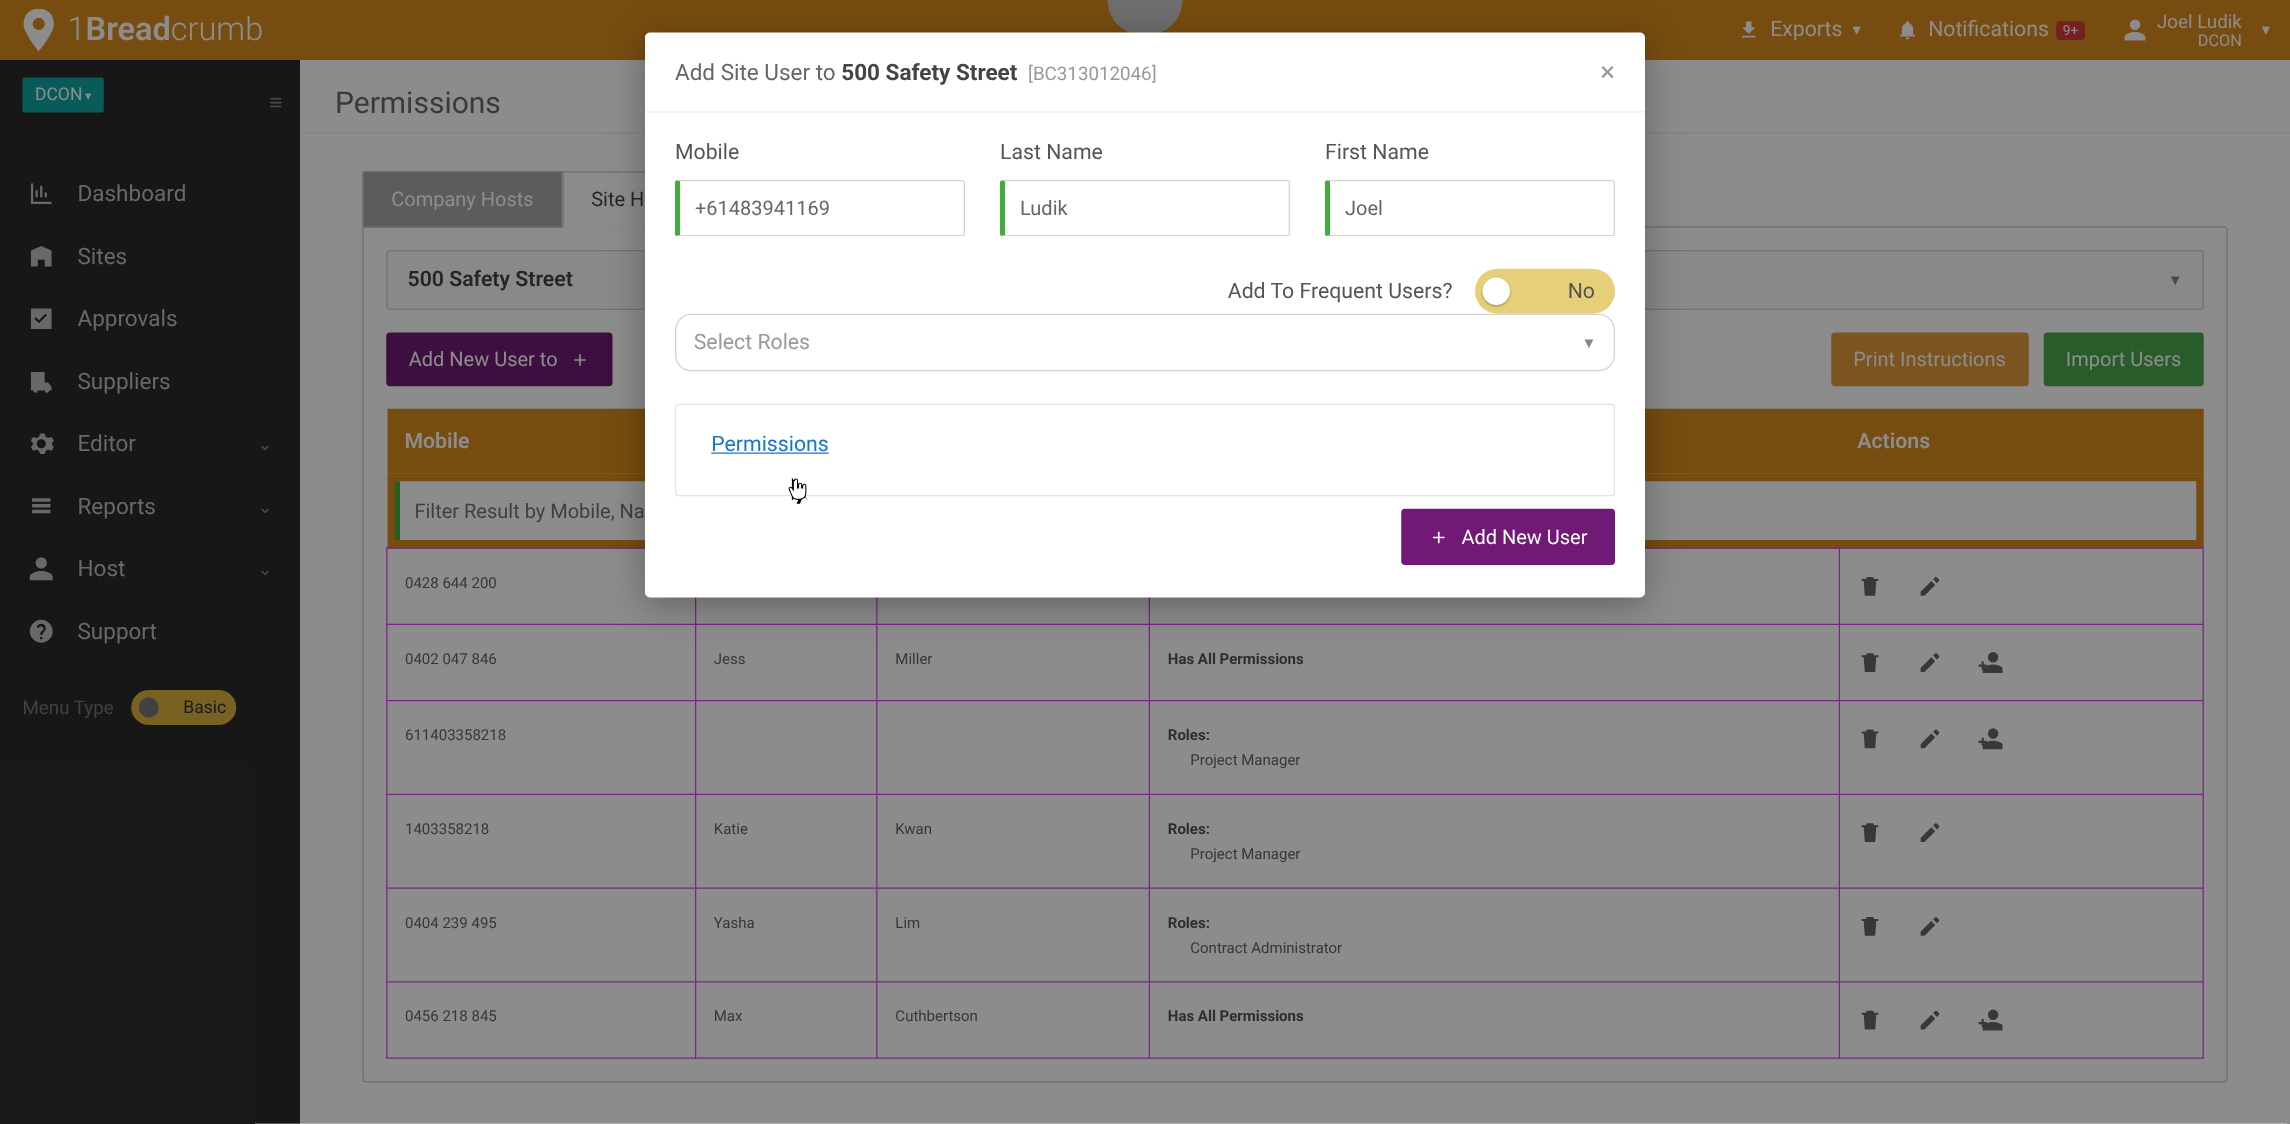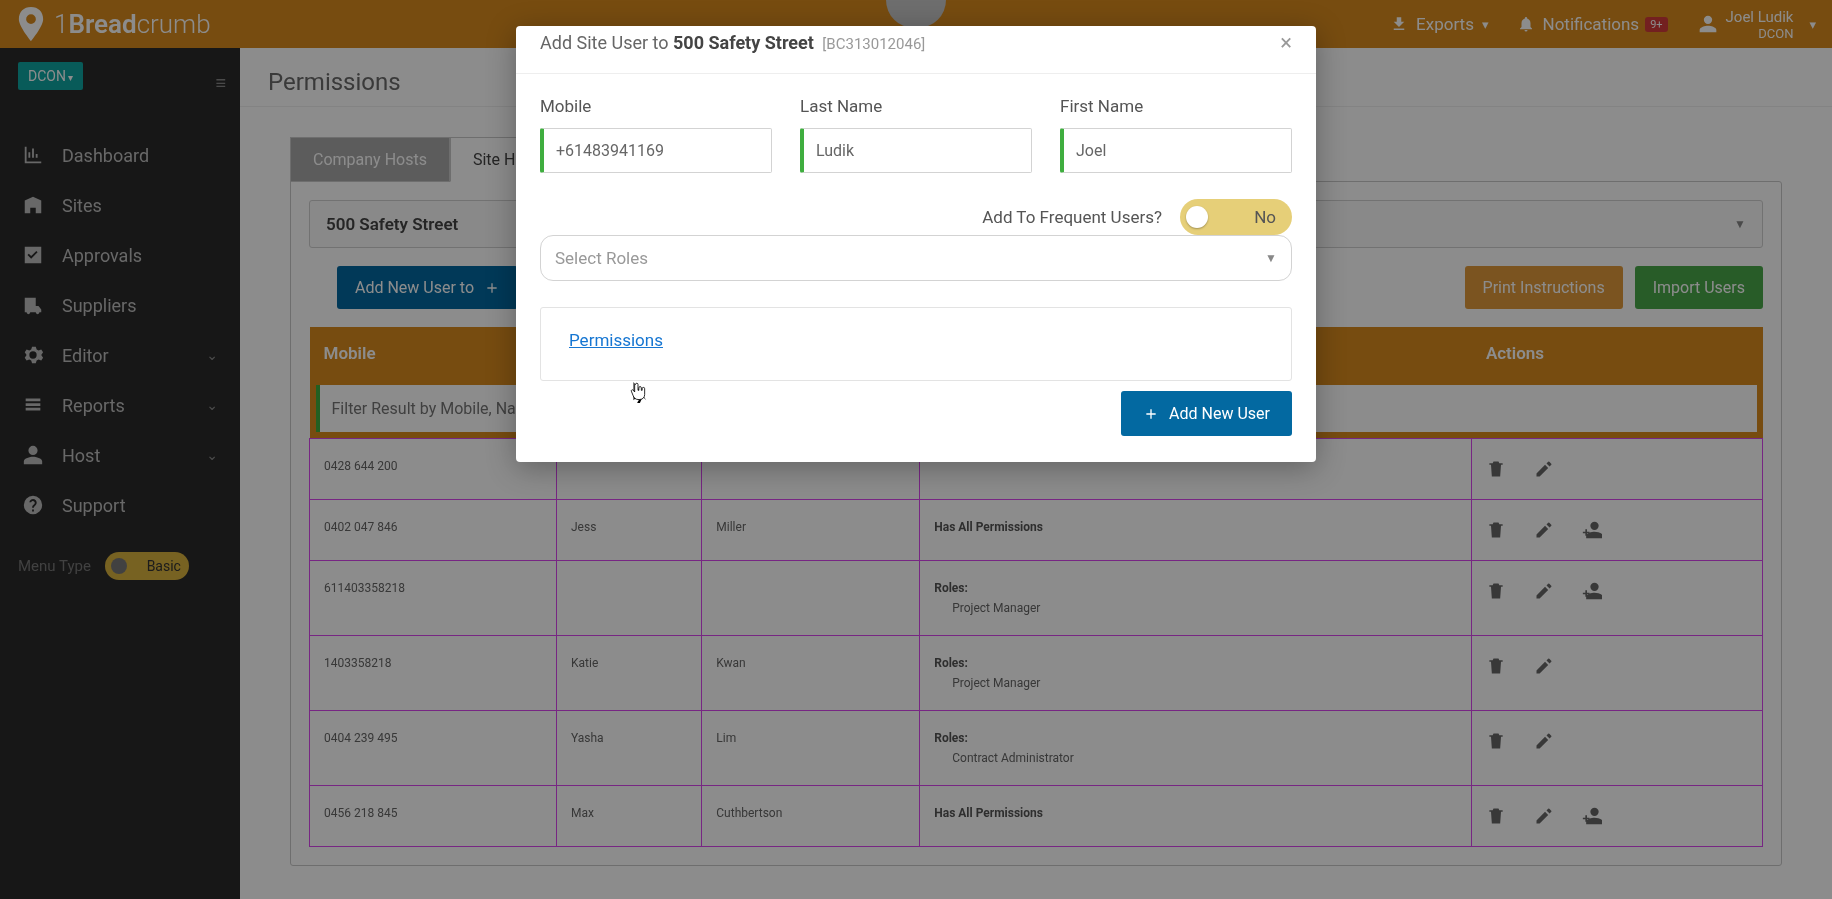--- a/index.html
+++ b/index.html
@@ -38,40 +38,40 @@
   .content { padding:30px 50px; }
   .tabs { display:flex; }
   .tab { padding:12px 22px; font-size:16px; border:1px solid #c9c9c9; background:#a8a8a8; color:#fff; cursor:pointer; }
   .tab.active { background:#fff; color:#444; border-bottom-color:#fff; }
   .panel { border:1px solid #c9c9c9; margin-top:-1px; padding:18px; border-radius:0 3px 3px 3px; }
   .site-select { background:#fafafa; border:1px solid #d0d0d0; border-radius:3px; padding:13px 16px; font-size:17px; color:#444; font-weight:600; display:flex; align-items:center; cursor:pointer; }
   .site-select .chev { margin-left:auto; color:#888; font-size:12px;}
   .toolbar-row { display:flex; align-items:center; margin-top:18px; }
   .btn { border:none; border-radius:3px; padding:12px 18px; font-size:16px; color:#fff; cursor:pointer; display:inline-flex; align-items:center; }
   .btn svg { margin-left:10px; }
-  .btn-blue { background:#0369a1;margin-left:28px; }
+  .btn-blue { background:#701a75; }
   .btn-orange { background:#e09a3b; }
   .btn-green { background:#4aa84a; }
   .toolbar-row .spacer { flex:1; }
   .toolbar-row .btn + .btn { margin-left:12px; }
 
   table.data { width:100%; border-collapse:collapse; margin-top:18px; }
   table.data thead th { background:#d98b1e; color:#fff; text-align:left; padding:16px 14px; font-size:17px; font-weight:600; }
   .filter-row td { padding:6px; background:#d98b1e; }
   .filter-input { width:100%; border:none; border-left:4px solid #3fae3f; padding:14px 12px; font-size:16px; color:#888; background:#fff; }
   table.data tbody tr td { padding:20px 14px; border:1px solid #d946ef; font-size:12px; color:#666; vertical-align:top; }
   .perm-strong { font-weight:700; color:#555; }
   .perm-sub { margin-left:18px; margin-top:6px; }
   .action-icons { display:flex; gap:28px; color:#666; }
   .action-icons svg { width:20px; height:20px; fill:#666; cursor:pointer; }
 
   
   .overlay { position:absolute; inset:0; background:rgba(0,0,0,0.45); }
   .modal { position:absolute; top:26px; left:50%; transform:translateX(-50%); width:800px; background:#fff; border-radius:4px; box-shadow:0 6px 30px rgba(0,0,0,0.3); }
-  .modal-header { padding:4px 24px 18px; border-bottom:1px solid #eee; display:flex; align-items:center; }
+  .modal-header { padding:20px 24px 18px; border-bottom:1px solid #eee; display:flex; align-items:center; }
   .modal-header .title { font-size:18px; color:#666; }
   .modal-header .title b { font-weight:700; color:#444; }
   .modal-header .code { color:#999; font-size:15px; margin-left:4px;}
   .modal-header .close { margin-left:auto; color:#999; font-size:22px; cursor:pointer; }
   .modal-body { padding:22px 24px 10px; }
   .field-row { display:flex; gap:28px; }
   .field { flex:1; }
   .field label { display:block; font-size:17px; color:#555; margin-bottom:12px; }
   .field input { width:100%; border:1px solid #d3d3d3; border-left:4px solid #3fae3f; padding:12px 12px; font-size:16px; color:#666; border-radius:2px; }
   .freq-row { display:flex; align-items:center; justify-content:flex-end; margin-top:26px; font-size:17px; color:#555; }

